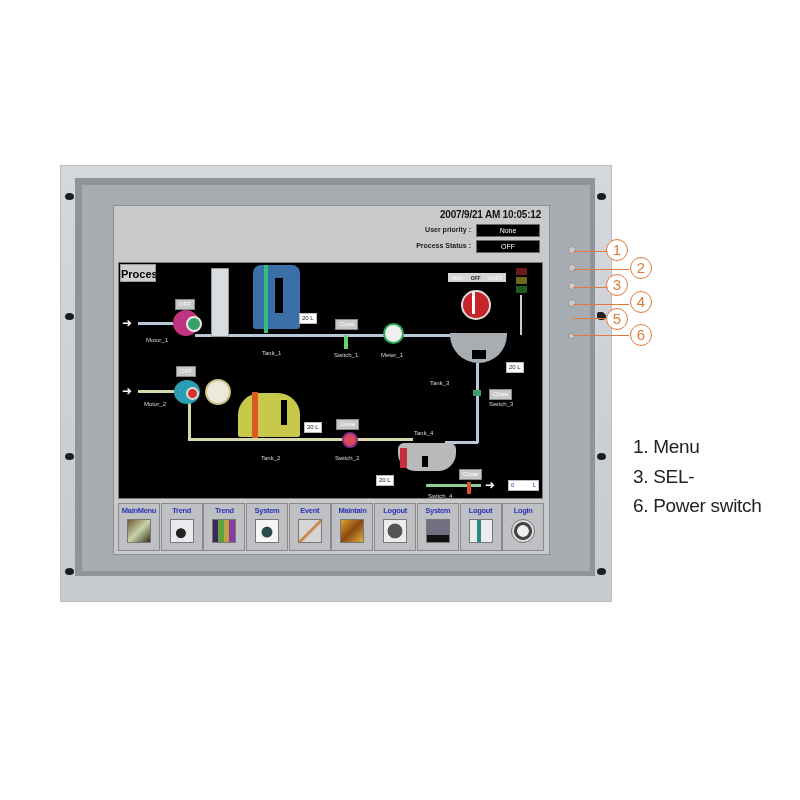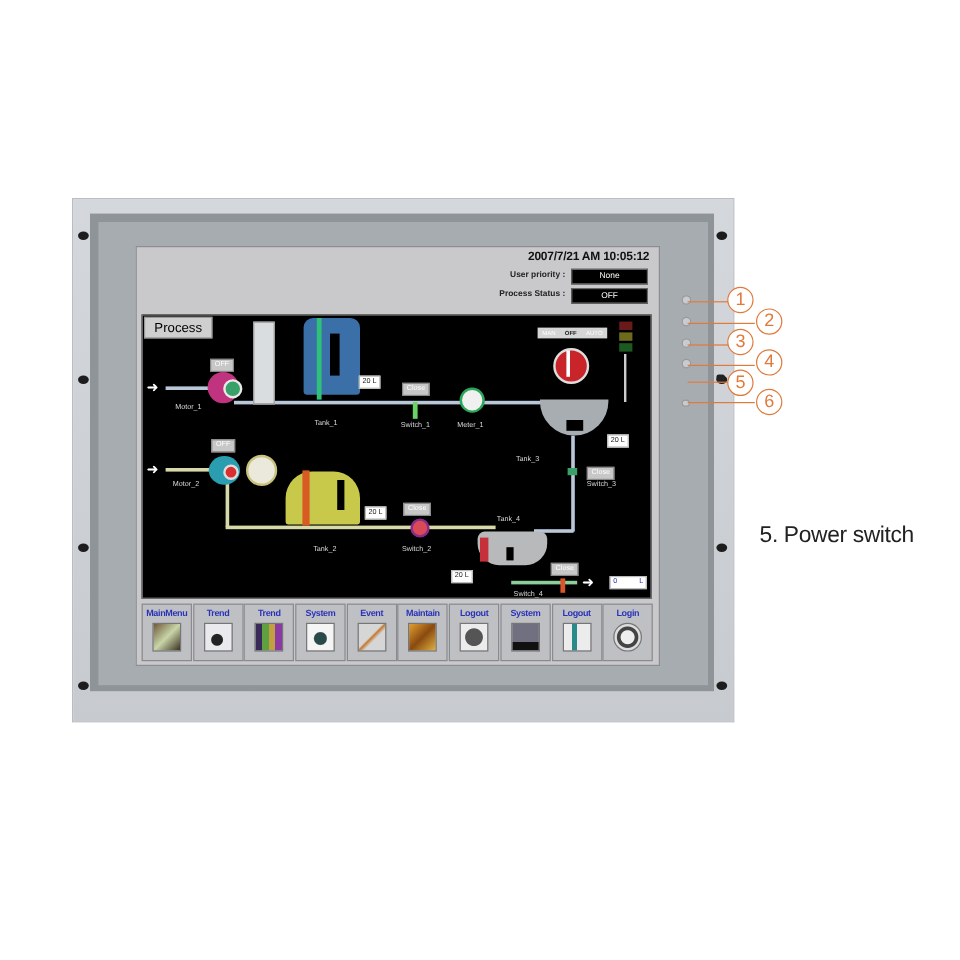--- a/index.html
+++ b/index.html
@@ -10,21 +10,21 @@
   .bezel-inner{left:75px;top:178px;width:520px;height:398px;background:#8f9499;}
   .bezel-inner2{left:82px;top:185px;width:508px;height:386px;background:#a7acb1;}
   .mount-hole{width:9px;height:7px;border-radius:50%;background:#1d1d1d;}
   
   .screen{left:113px;top:205px;width:437px;height:350px;background:#c9c9cc;border:1px solid #8e8e92;box-sizing:border-box;}
   .datetime{left:440px;top:209px;font-size:10px;font-weight:bold;color:#111;letter-spacing:-0.2px;}
   .stat-label{font-size:7px;font-weight:bold;color:#222;text-align:right;width:90px;}
   .stat-box{width:62px;height:11px;background:#000;border:1px solid #666;color:#fff;font-size:7px;text-align:center;line-height:11px;}
   
   .hmi{left:118px;top:262px;width:425px;height:237px;background:#000;border:1px solid #7a7a7a;box-sizing:border-box;overflow:hidden;}
-  .process-tab{left:120px;top:264px;width:57px;height:18px;background:#cfcfcf;border:1px solid #999;font-size:11px;font-weight:normal;color:#000;line-height:18px;text-align:center;box-sizing:border-box;}
+  .process-tab{left:120px;top:264px;width:36px;height:18px;background:#cfcfcf;border:1px solid #999;font-size:11px;font-weight:bold;color:#000;line-height:18px;text-align:center;box-sizing:border-box;}
   .hmi-label{font-size:6px;color:#d8d8d8;white-space:nowrap;}
   .btn-tag{background:#c7c7c7;border:1px solid #888;font-size:6px;color:#fff;padding:0 3px;line-height:9px;height:9px;}
   .val-box{background:#fff;border:1px solid #bbb;font-size:6px;color:#222;padding:0 2px;line-height:9px;height:9px;}
   .pipe-b{background:#b8c8d8;}
   .pipe-y{background:#d7d9a8;}
   .arrow-w{color:#fff;font-size:12px;line-height:10px;}
   
   .toolbar{left:118px;top:503px;width:427px;height:50px;display:flex;gap:0;}
   .tb-btn{width:42px;height:48px;background:#bfc0c4;border:1px solid #8a8a8e;box-sizing:border-box;margin-right:0.7px;display:flex;flex-direction:column;align-items:center;}
   .tb-label{font-size:7.5px;font-weight:bold;color:#2a33b8;margin-top:2px;white-space:nowrap;letter-spacing:-0.3px;}
@@ -47,21 +47,21 @@
 <div class="abs mount-hole" style="left:65px;top:313px"></div>
 <div class="abs mount-hole" style="left:65px;top:453px"></div>
 <div class="abs mount-hole" style="left:65px;top:568px"></div>
 <div class="abs mount-hole" style="left:597px;top:193px"></div>
 <div class="abs mount-hole" style="left:597px;top:313px"></div>
 <div class="abs mount-hole" style="left:597px;top:453px"></div>
 <div class="abs mount-hole" style="left:597px;top:568px"></div>
 
 <div class="abs screen"></div>
 
-<div class="abs datetime">2007/7/21 AM 10:05:12</div>
+<div class="abs datetime">2007/9/21 AM 10:05:12</div>
 <div class="abs stat-label" style="left:381px;top:226px">User priority :</div>
 <div class="abs stat-box" style="left:476px;top:224px">None</div>
 <div class="abs stat-label" style="left:381px;top:242px">Process Status :</div>
 <div class="abs stat-box" style="left:476px;top:240px">OFF</div>
 
 <div class="abs hmi"></div>
 <div class="abs process-tab">Process</div>
 
 <div class="abs arrow-w" style="left:122px;top:318px">➜</div>
 <div class="abs pipe-b" style="left:138px;top:322px;width:40px;height:3px"></div>
@@ -205,14 +205,16 @@
 <div class="abs callout-line" style="left:573px;top:335px;width:56px"></div>
 
 <div class="abs callout-num" style="left:606px;top:239px">1</div>
 <div class="abs callout-num" style="left:630px;top:257px">2</div>
 <div class="abs callout-num" style="left:606px;top:274px">3</div>
 <div class="abs callout-num" style="left:630px;top:291px">4</div>
 <div class="abs callout-num" style="left:606px;top:308px">5</div>
 <div class="abs callout-num" style="left:630px;top:324px">6</div>
 
 <div class="abs legend">
-  <div>5. Power switch</div>
+  <div>1. Menu</div>
+  <div>3. SEL-</div>
+  <div>6. Power switch</div>
 </div>
 
 </body></html>

